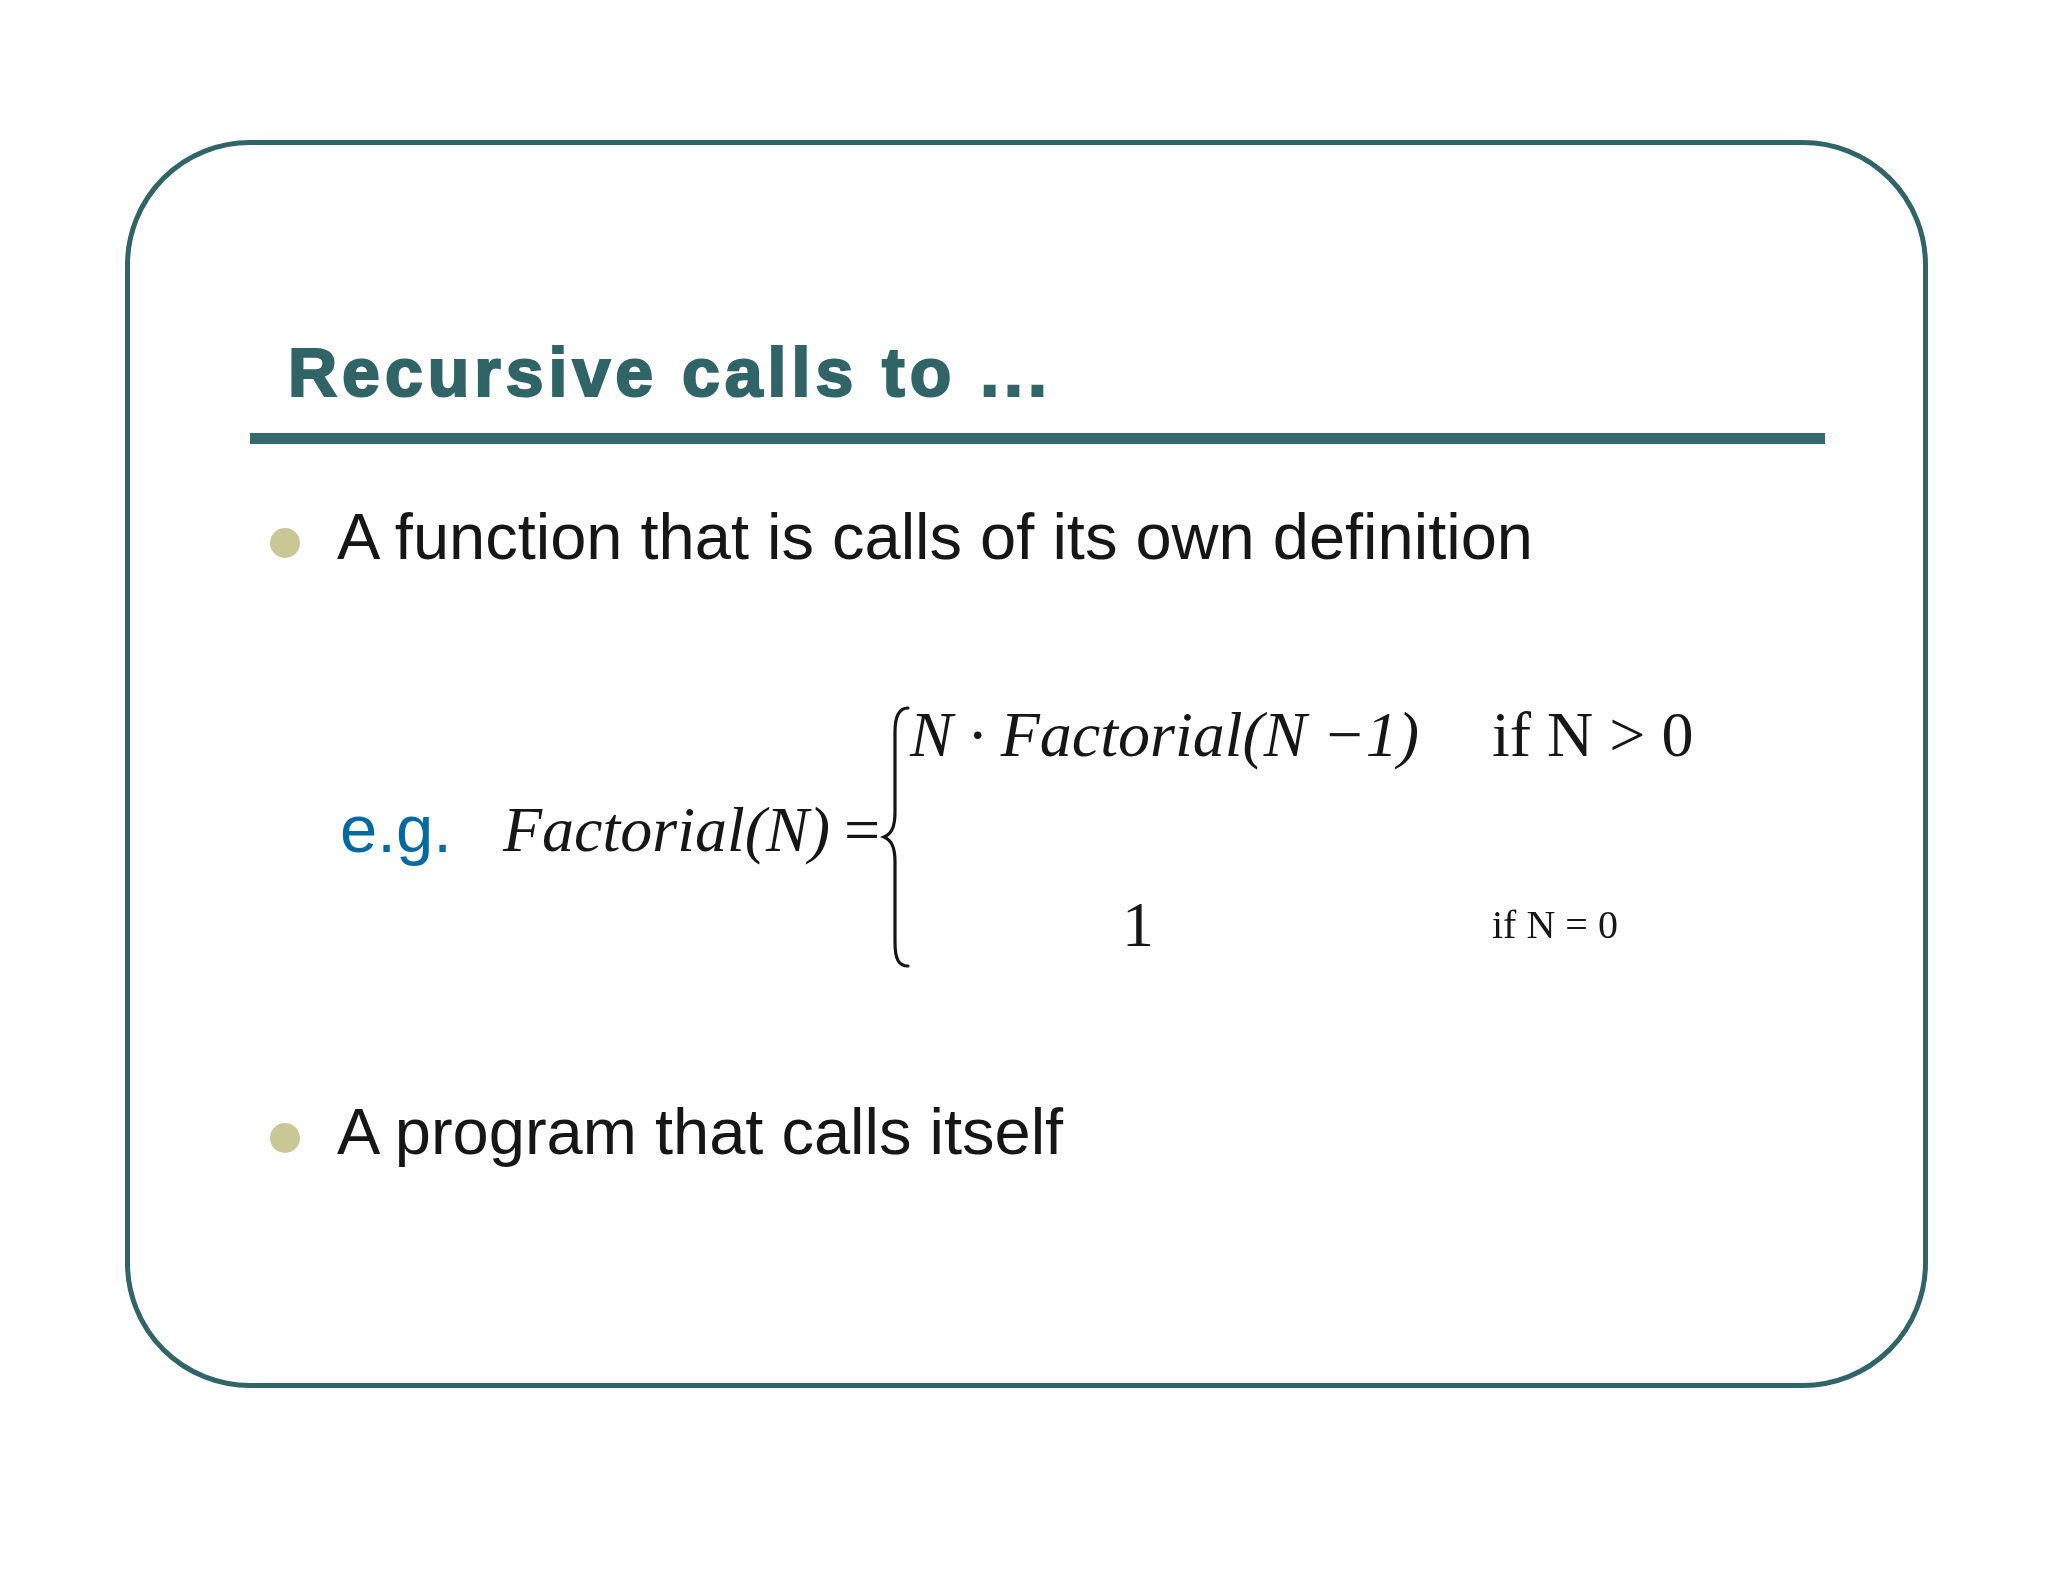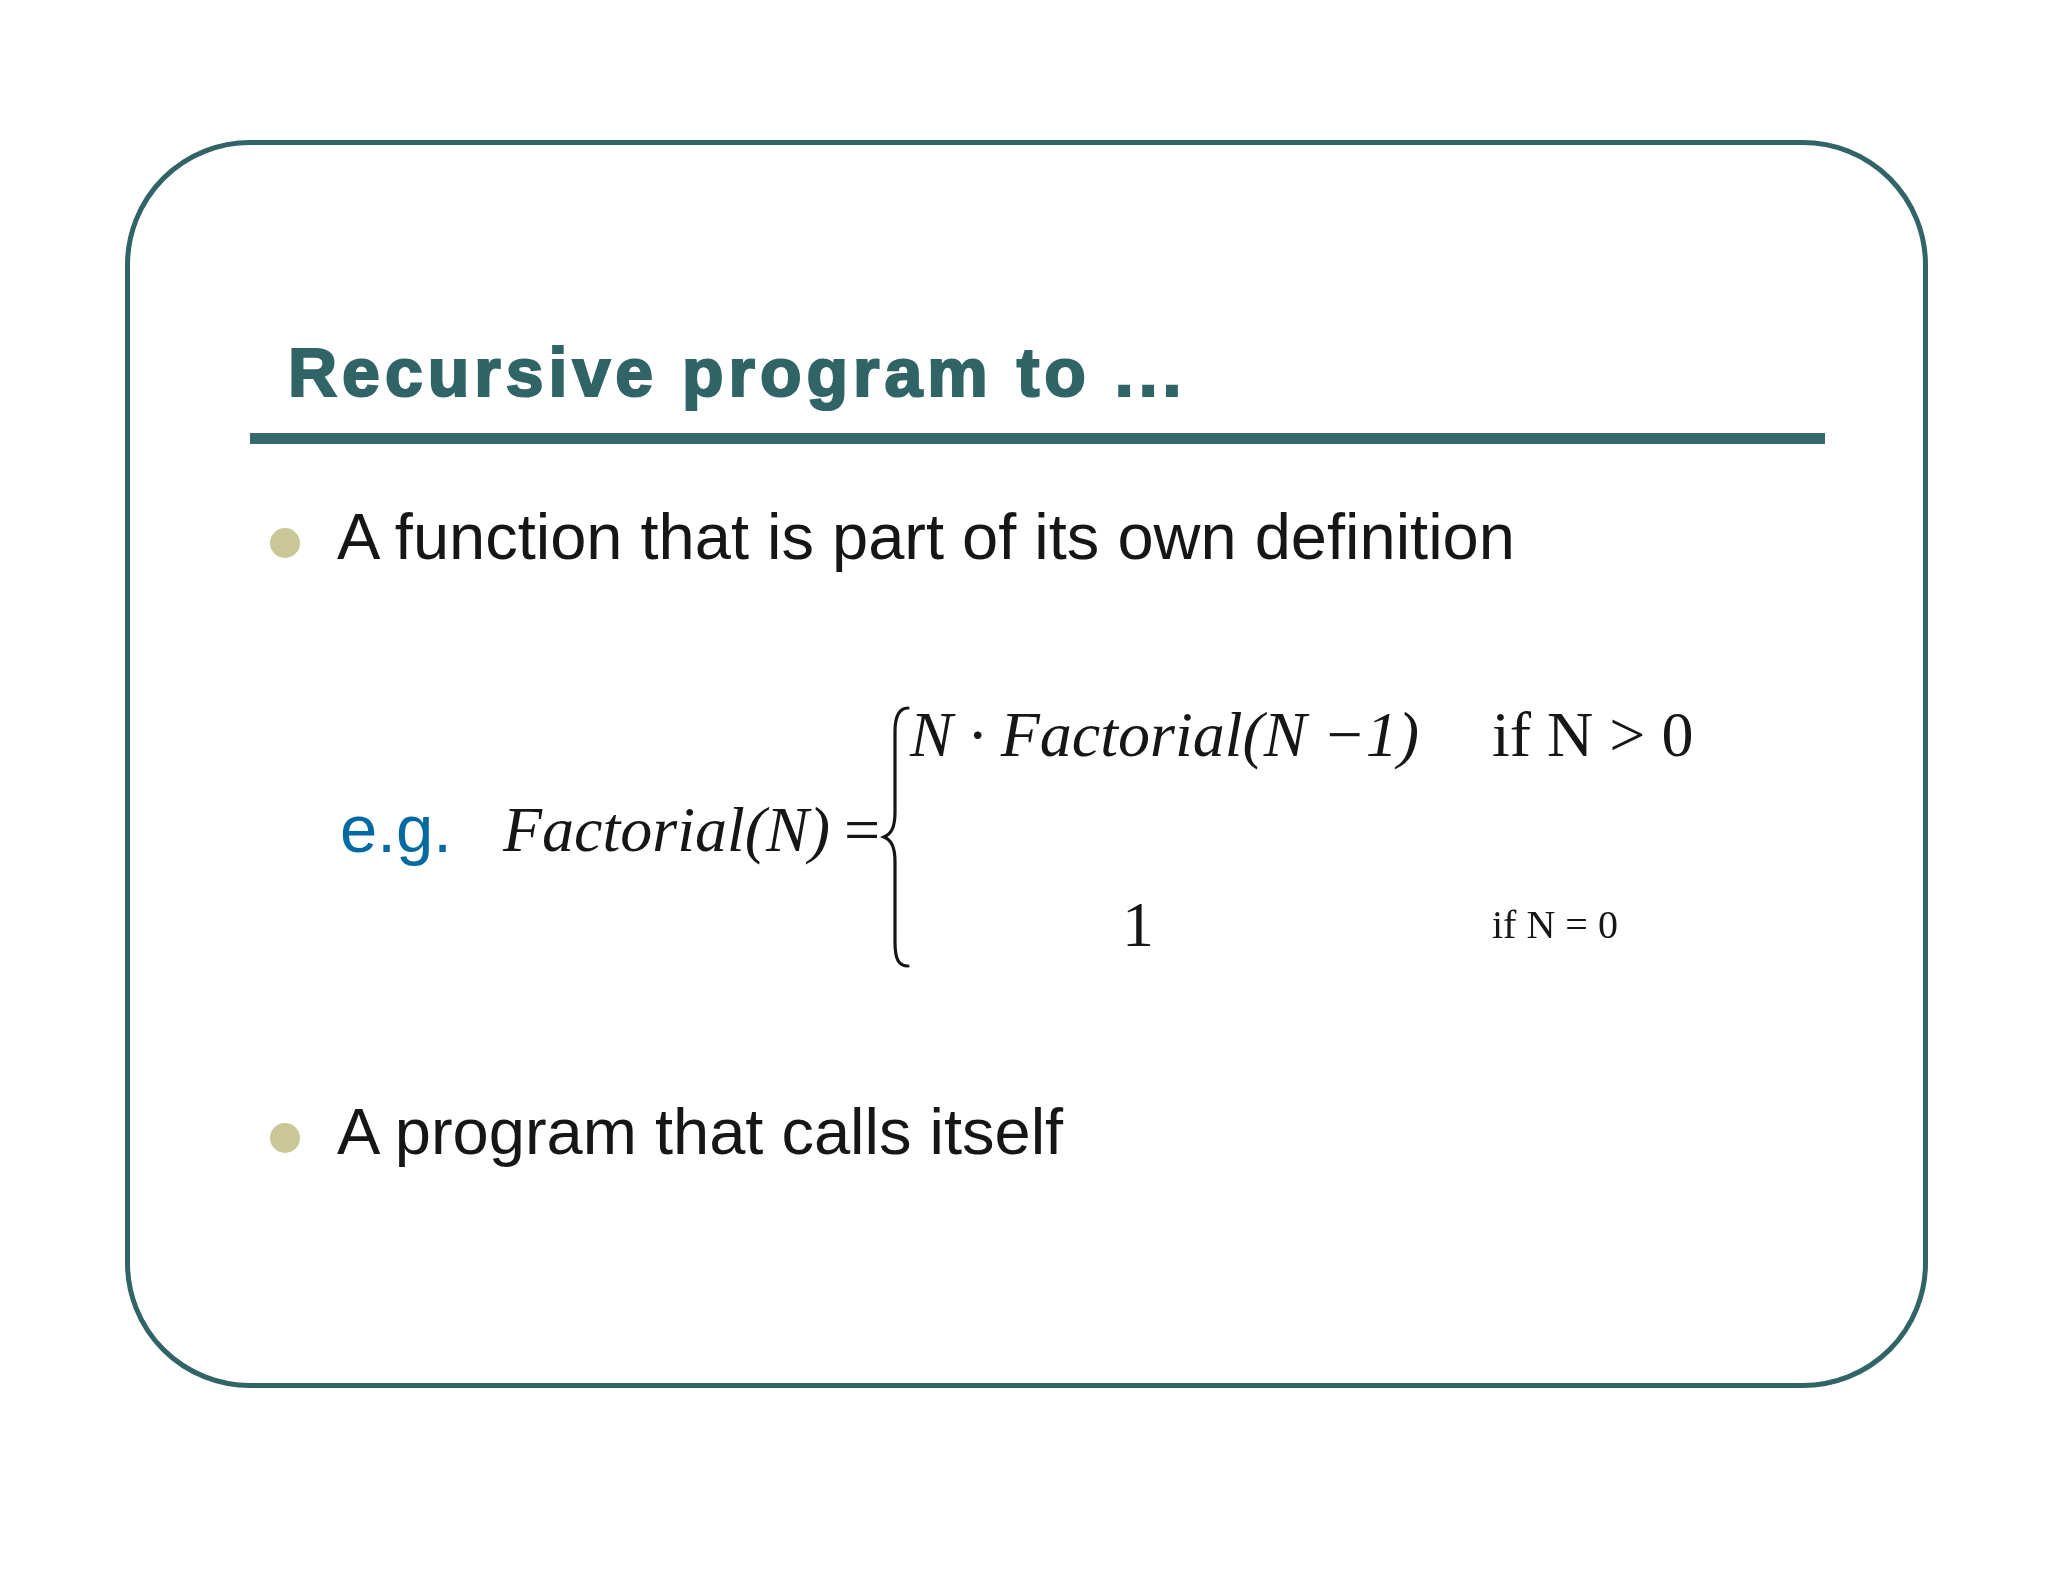--- a/index.html
+++ b/index.html
@@ -123,26 +123,26 @@
     line-height: 64px;
   }
 </style>
 </head>
 <body>
 
 <div class="slide">
 
   <div class="frame"></div>
 
-  <h1 class="title">Recursive program to ...</h1>
+  <h1 class="title">Recursive calls to ...</h1>
 
   <div class="title-rule"></div>
 
   <span class="bullet-dot b1"></span>
-  <div class="bullet-text b1">A function that is part of its own definition</div>
+  <div class="bullet-text b1">A function that is calls of its own definition</div>
 
   <div class="eg-label">e.g.</div>
 
   <div class="lhs math"><span class="ital">Factorial(N)</span><span class="eq">=</span></div>
 
   <svg class="brace" width="34" height="262" viewBox="0 0 34 262">
     <path d="M 28 2 C 19 2 15 10 15 26 L 15 106 C 15 122 11 128 4 131 C 11 134 15 140 15 156 L 15 236 C 15 254 19 260 28 260" fill="none" stroke="#161616" stroke-width="3.2" stroke-linecap="round"></path>
   </svg>
 
   <div class="case-expr-1 math ital">N · Factorial(N −1)</div>

